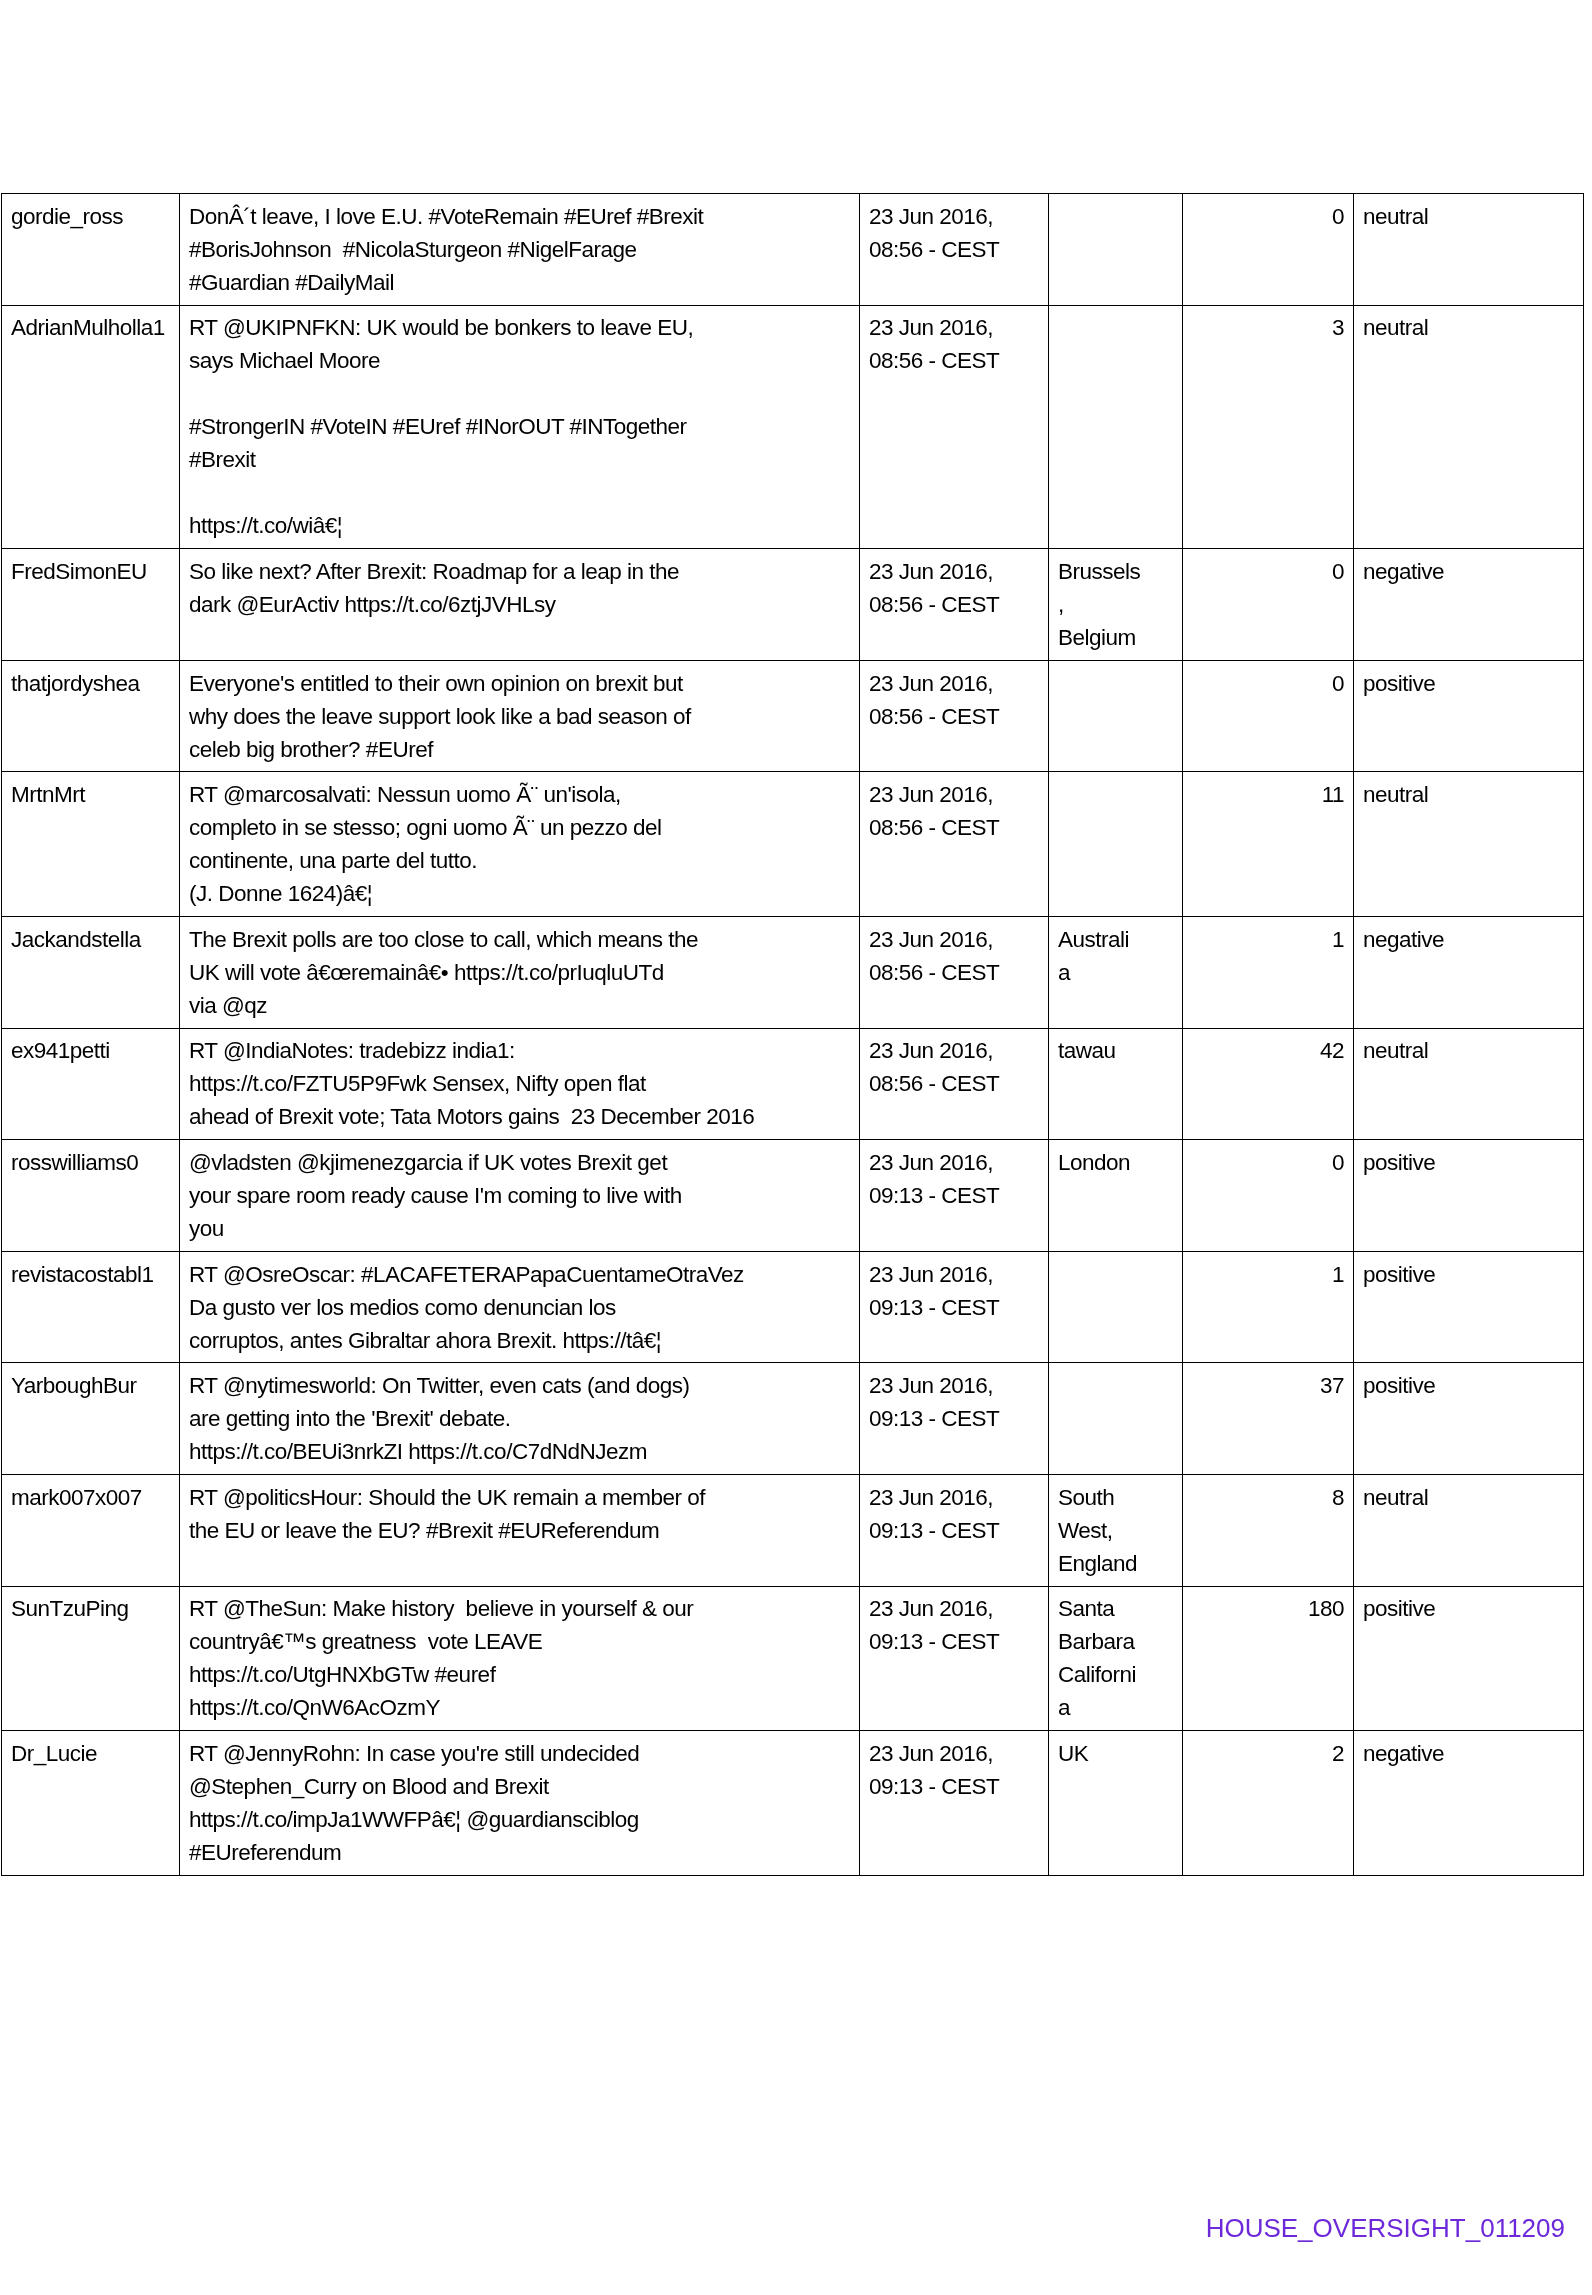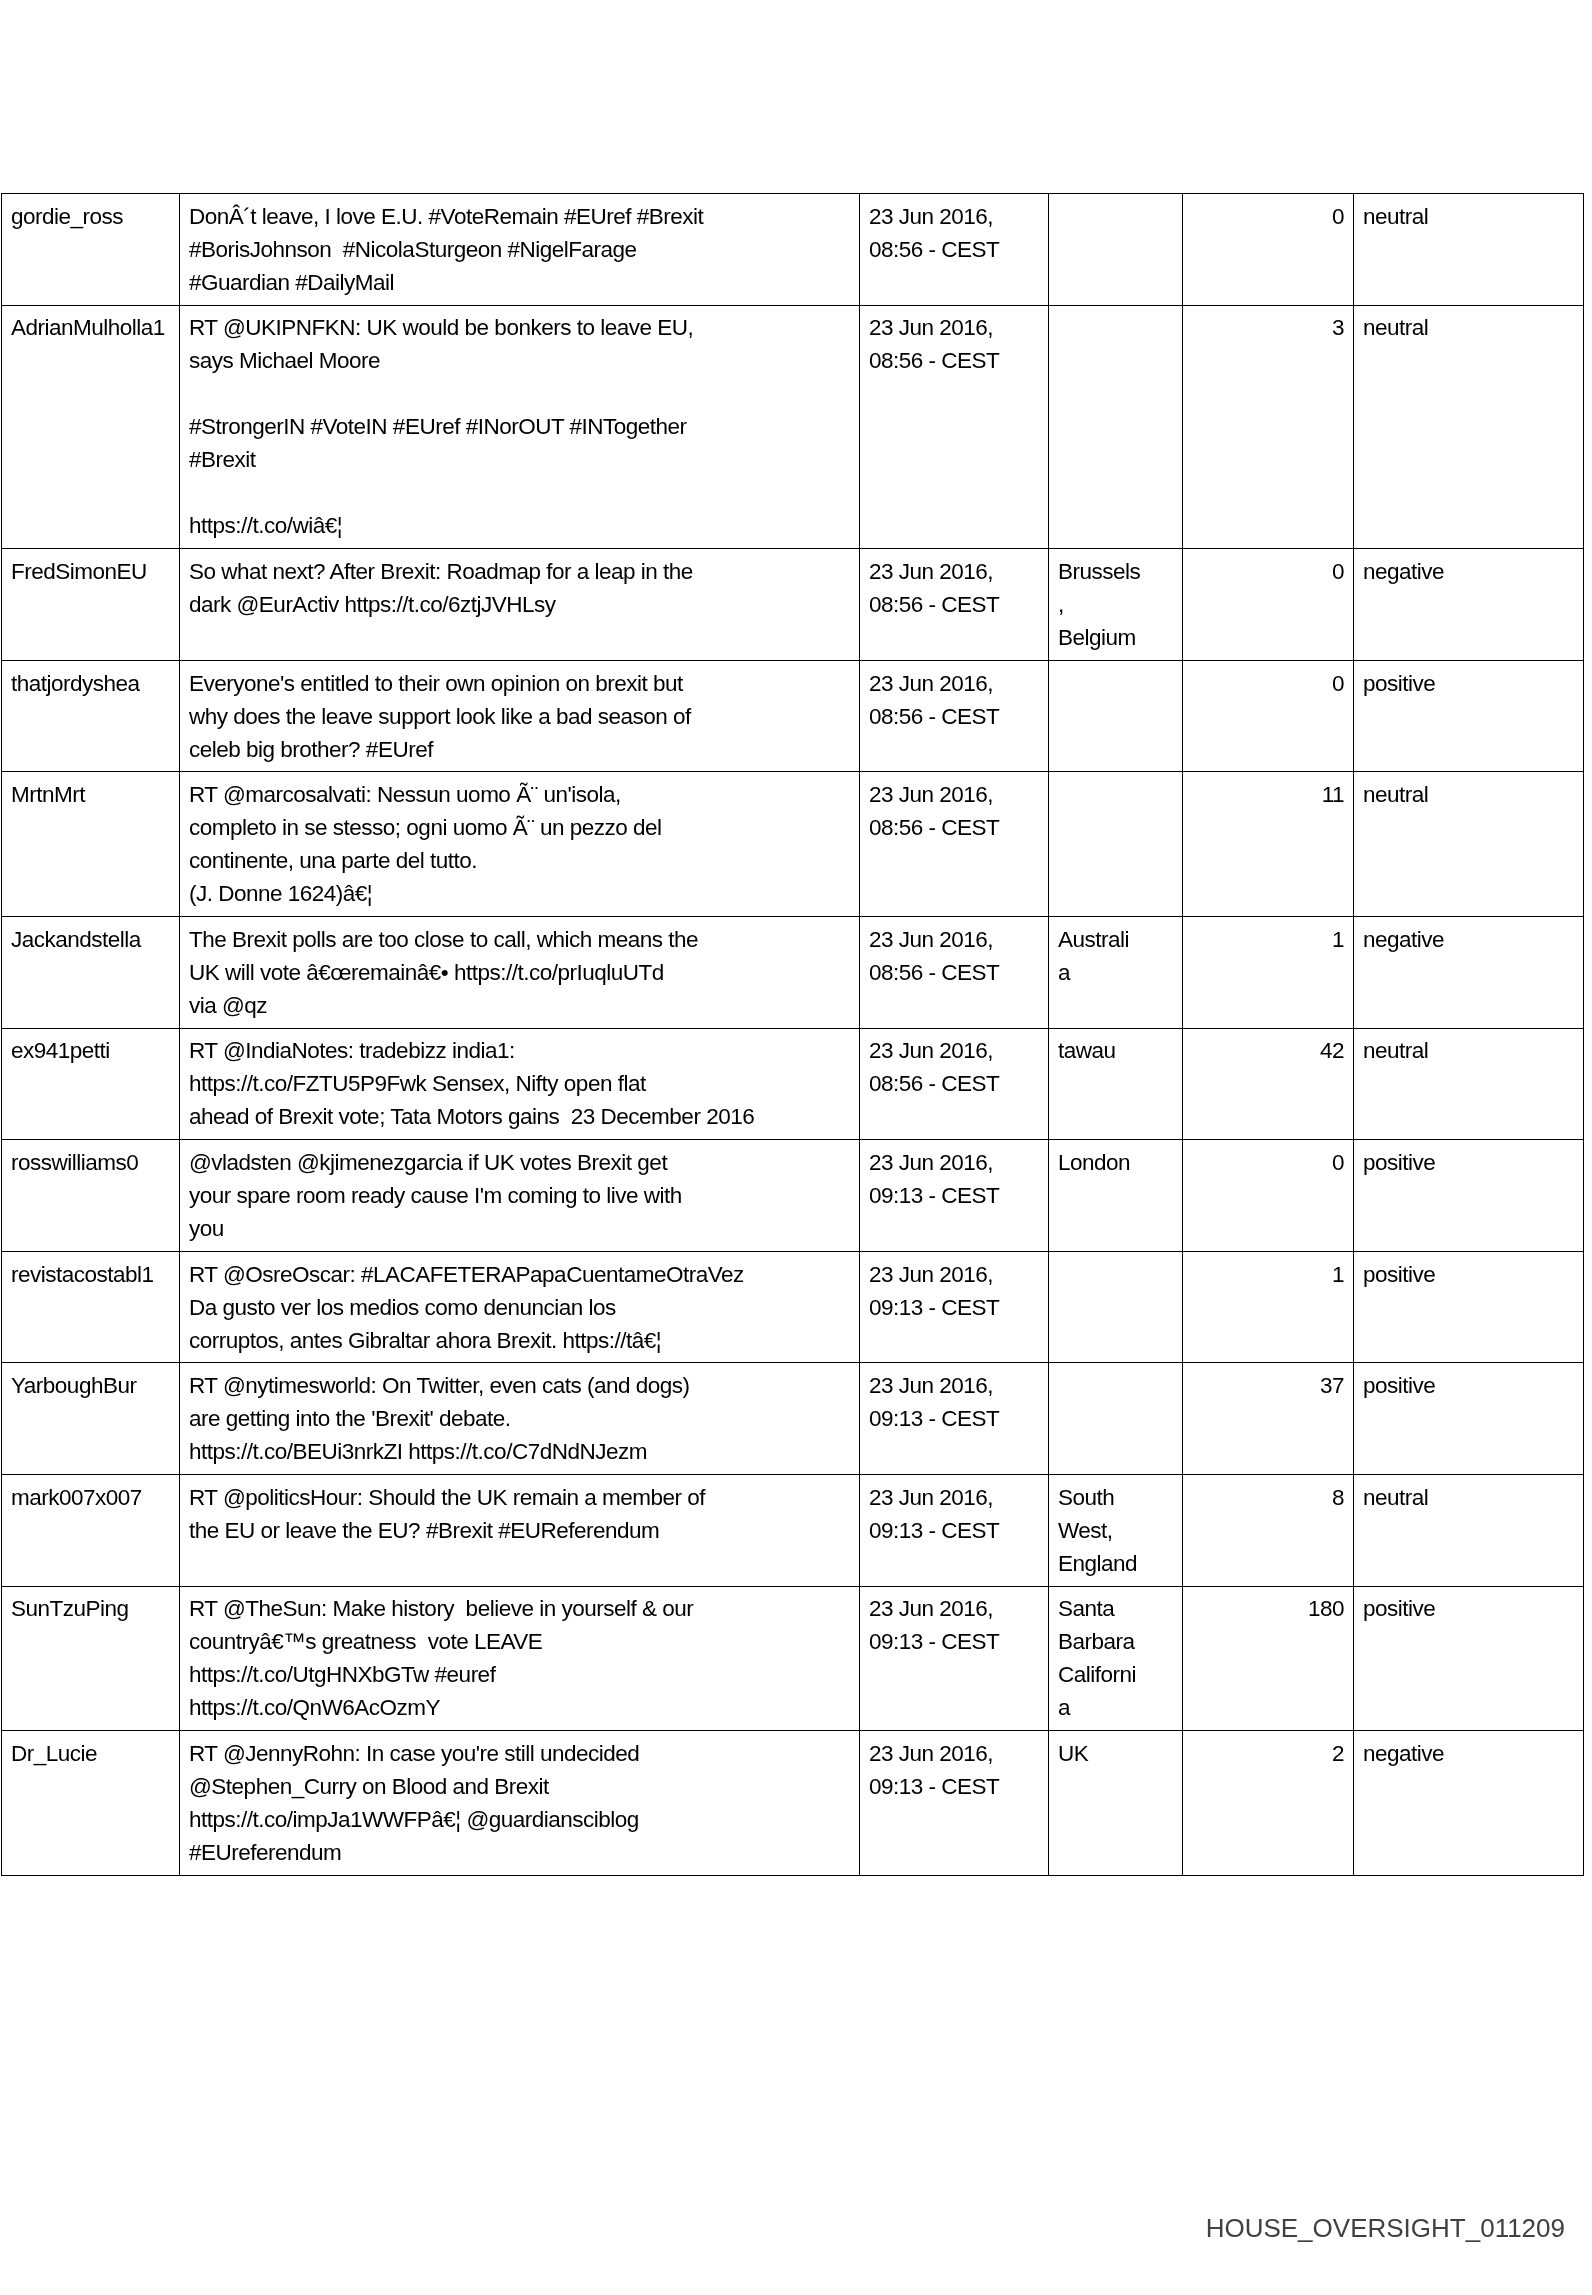--- a/index.html
+++ b/index.html
@@ -39,21 +39,21 @@
   td.col-count {
     text-align: right;
     padding-right: 16.7px;
   }
   .bates-footer {
     position: absolute;
     top: 2213px;
     right: 27px;
     font-size: 26px;
     letter-spacing: 0;
-    color: #404040;
+    color: #6d28d9;
     font-family: "Liberation Sans", sans-serif;
   }
 </style>
 </head>
 <body>
 
 <table class="doc-table">
   <colgroup>
     <col style="width:178px">
     <col style="width:680px">
@@ -82,21 +82,21 @@
 #Brexit
 
 https://t.co/wiâ€¦</td>
         <td class="col-datetime">23 Jun 2016, 08:56 - CEST</td>
         <td class="col-location"></td>
         <td class="col-count">3</td>
         <td class="col-sentiment">neutral</td>
       </tr>
       <tr>
         <td class="col-username">FredSimonEU</td>
-        <td class="col-tweet">So what next? After Brexit: Roadmap for a leap in the
+        <td class="col-tweet">So like next? After Brexit: Roadmap for a leap in the
 dark @EurActiv https://t.co/6ztjJVHLsy</td>
         <td class="col-datetime">23 Jun 2016, 08:56 - CEST</td>
         <td class="col-location">Brussels
 ,
 Belgium</td>
         <td class="col-count">0</td>
         <td class="col-sentiment">negative</td>
       </tr>
       <tr>
         <td class="col-username">thatjordyshea</td>

